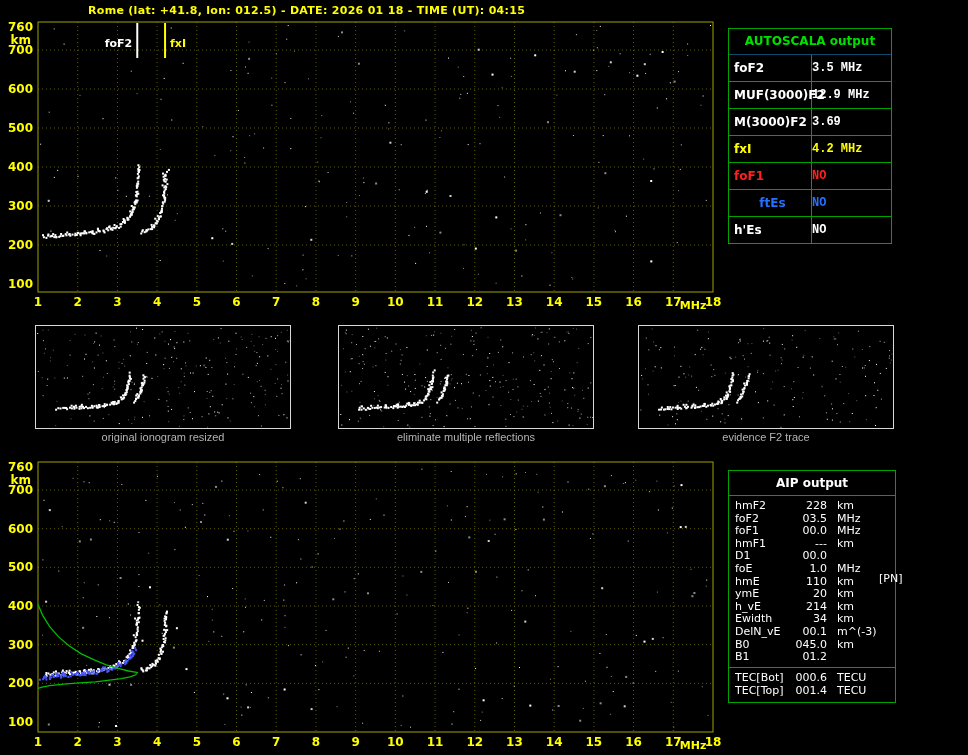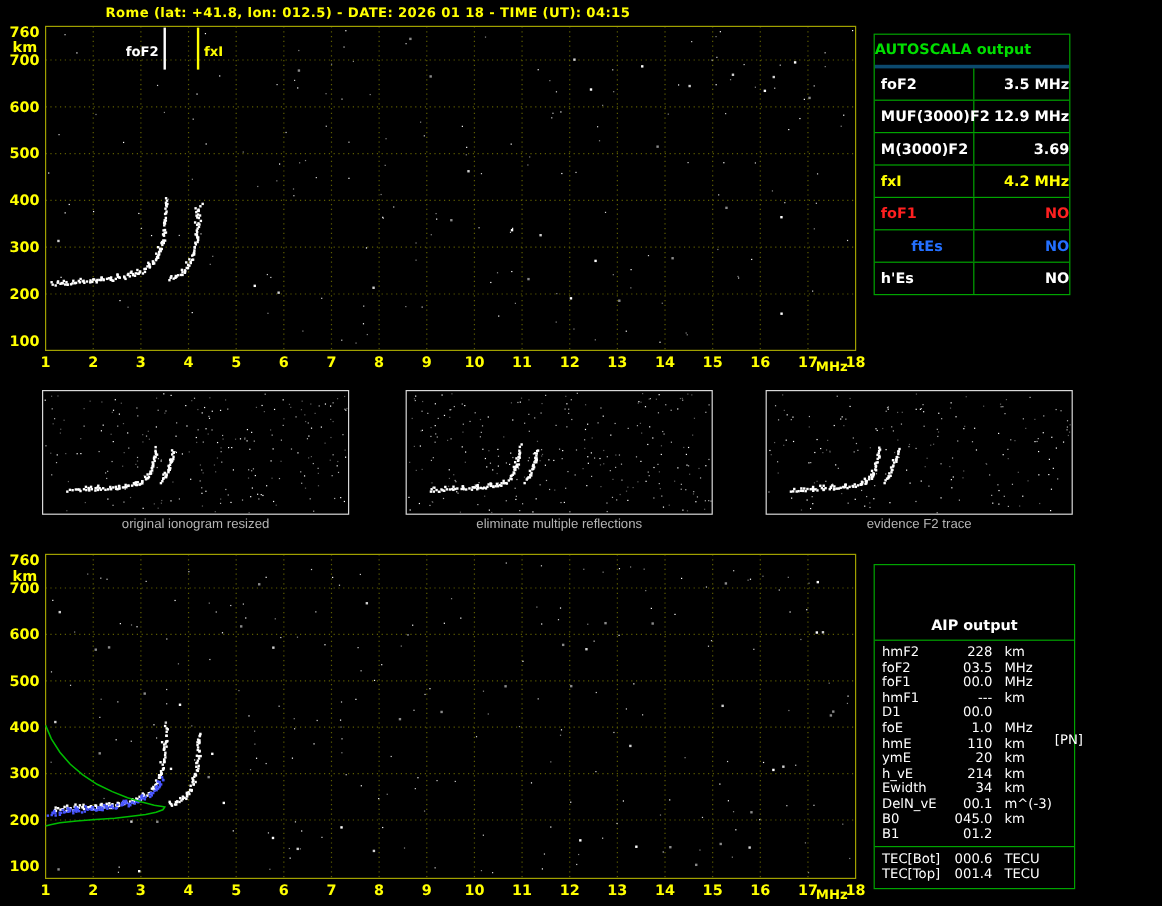--- a/index.html
+++ b/index.html
@@ -5,31 +5,31 @@
   html,body{margin:0;padding:0;background:#000;}
   .screen{position:relative;width:903px;height:755px;background:#000;overflow:hidden;
           font-family:"Liberation Sans",sans-serif;}
   .app-title{position:absolute;left:88px;top:4px;color:#ffff00;
              font:bold 11px "DejaVu Sans",sans-serif;letter-spacing:.3px;white-space:pre;}
   svg.chart{position:absolute;overflow:visible;}
   .caption{position:absolute;text-align:center;color:#b4b4b4;font-size:11px;}
   
   .scala-table{position:absolute;left:728px;top:28px;width:162px;background:#000;
                border:1px solid #00a400;font:bold 12px "DejaVu Sans",sans-serif;color:#fff;}
-  .scala-title{height:25px;line-height:25px;color:#00e000;
-               border-bottom:3px solid #0c4a6e;}
+  .scala-title{height:25px;line-height:25px;text-align:center;color:#00e000;
+               border-bottom:1px solid #0c4a6e;}
   .s-row{display:flex;height:26px;line-height:26px;border-bottom:1px solid #00a400;}
   .s-row:last-child{border-bottom:none;}
   .s-label{width:83px;padding-left:5px;border-right:1px solid #00a400;box-sizing:border-box;}
-  .s-value{flex:1;text-align:right;}
+  .s-value{flex:1;text-align:left;font-family:Liberation Mono, monospace;}
   
   .aip-table{position:absolute;left:728px;top:470px;width:166px;background:#000;
              border:1px solid #00a400;color:#fff;font:11px "DejaVu Sans",sans-serif;}
   .aip-title{height:24px;line-height:24px;text-align:center;font-weight:bold;font-size:12px;
-             color:#fff;border-bottom:1px solid #00a400;margin-top:38px;}
+             color:#fff;border-bottom:1px solid #00a400;}
   .aip-body{padding:4px 0 3px 6px;}
   .a-row{display:grid;grid-template-columns:56px 36px 46px auto;height:12.6px;line-height:12.6px;}
   .a-val{text-align:right;}
   .a-unit{padding-left:10px;}
   .a-extra{padding-left:6px;margin-top:48px;}
   .tec-body{border-top:1px solid #00a400;padding:3px 0 5px 6px;}
   .tec-body .a-row{height:13px;line-height:13px;}
 </style>
 </head>
 <body>

